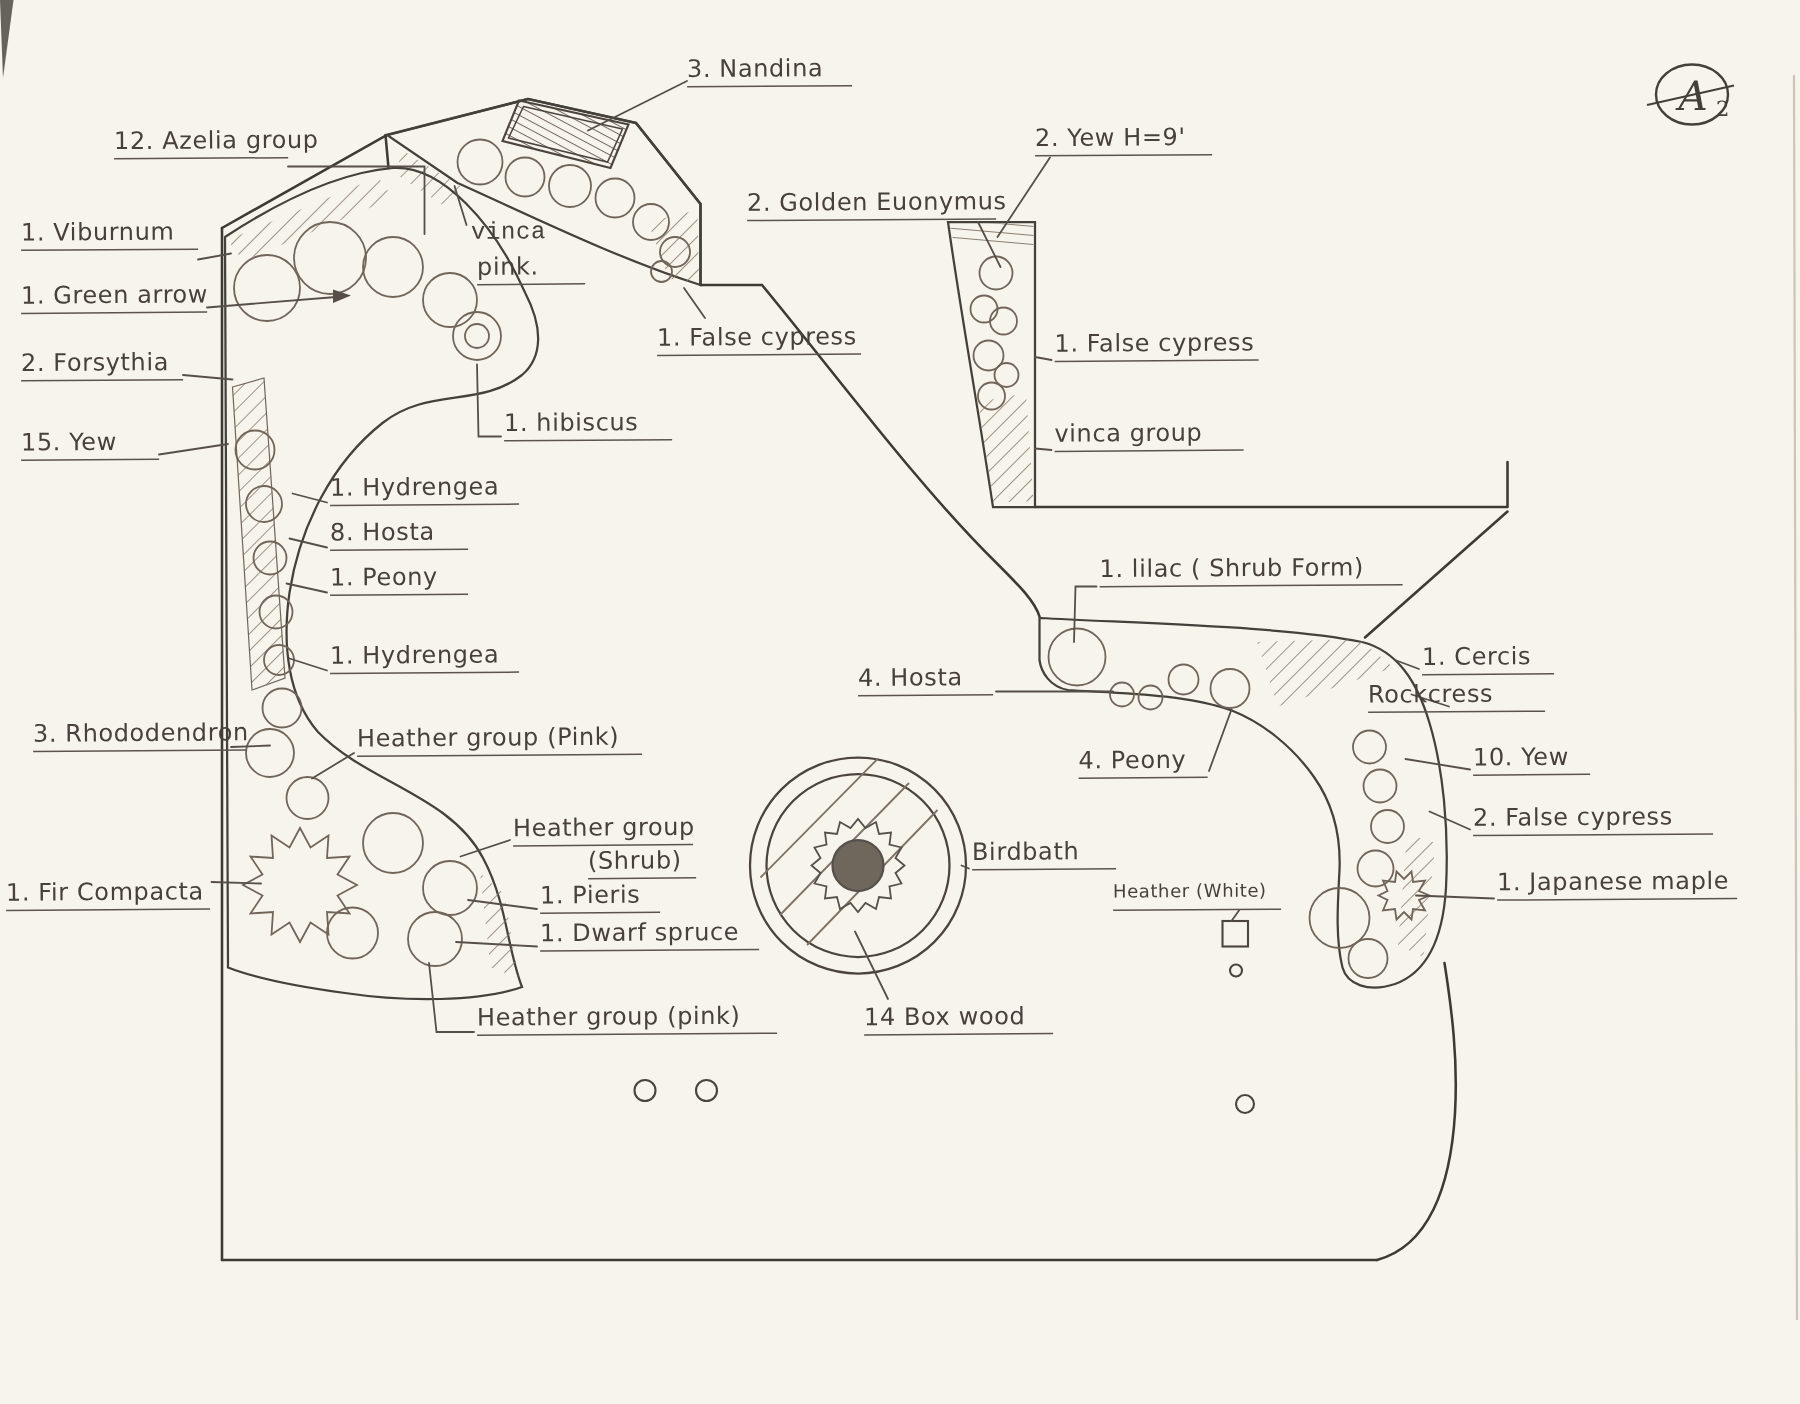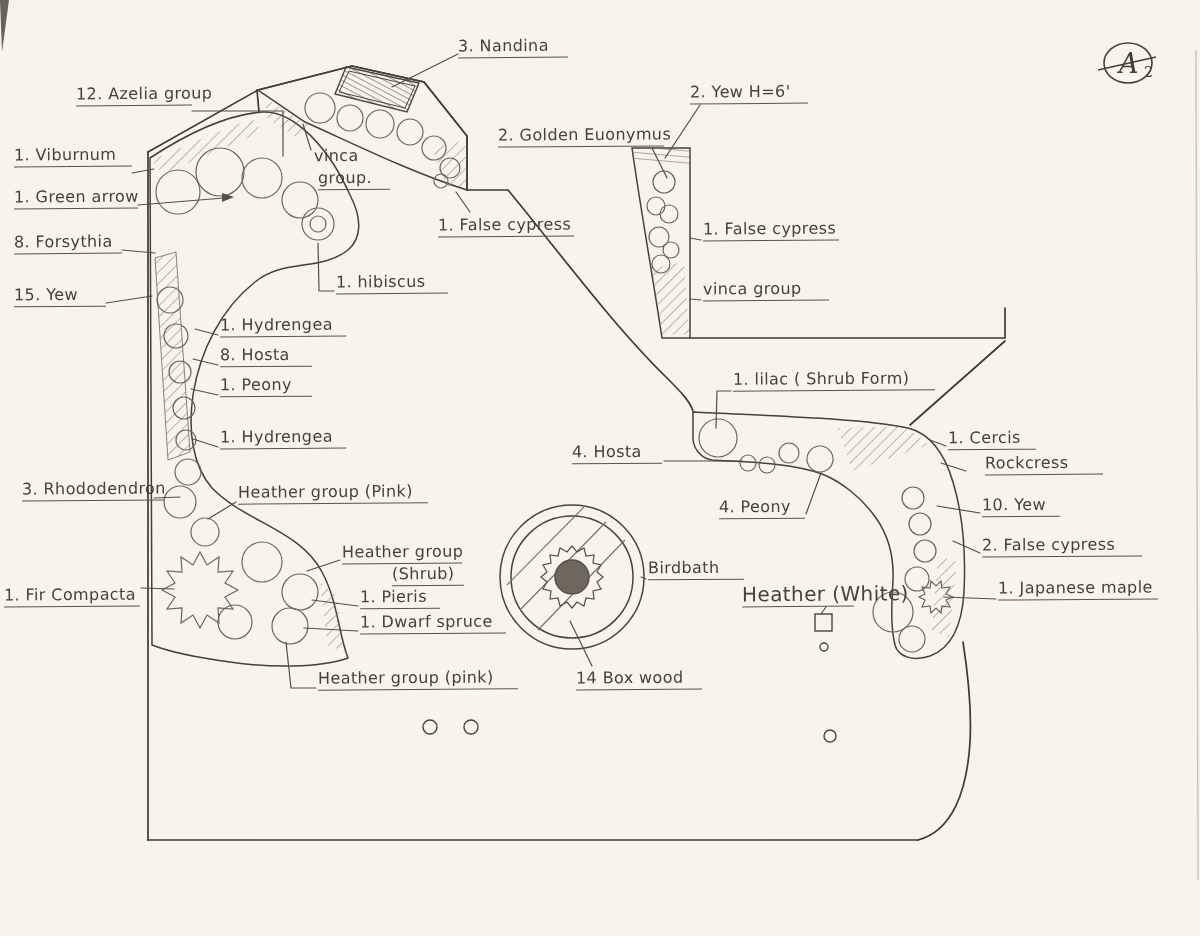--- a/index.html
+++ b/index.html
@@ -16,21 +16,21 @@
     position:absolute;
     color:#47413a;
     font-size:16px;
     line-height:19px;
     letter-spacing:.4px;
     white-space:nowrap;
     border-bottom:1.6px solid #5b544b;
     padding:0 2px 2px 0;
     transform:rotate(-.4deg);
   }
-  .label.noline { border-bottom:none; }
+  .label.noline { border-bottom:none;font-family:Liberation Mono, monospace; }
   .sheet-mark { font-size:27px; font-style:italic; fill:#43403a; font-family:"DejaVu Serif", serif; }
   .sheet-num  { font-size:14px; fill:#43403a; font-family:"DejaVu Serif", serif; }
 </style>
 </head>
 <body>
 
 <div class="plan">
 
 <svg class="drawing" width="1200" height="936" viewBox="0 0 1200 936">
   <defs>
@@ -212,47 +212,47 @@
     <line x1="1098" y1="70" x2="1156" y2="57" stroke="#43403a" stroke-width="1.4"></line>
     <text x="1119" y="73" class="sheet-mark">A</text>
     <text x="1144" y="77" class="sheet-num">2</text>
   </g>
 </svg>
 
 <div class="label" style="left:458px;top:36px;width:110px">3. Nandina</div>
 <div class="label" style="left:76px;top:84px;width:116px">12. Azelia group</div>
 <div class="label" style="left:14px;top:145px;width:118px">1. Viburnum</div>
 <div class="label" style="left:14px;top:187px;width:124px">1. Green arrow</div>
-<div class="label" style="left:14px;top:232px;width:108px">8. Forsythia</div>
+<div class="label" style="left:14px;top:232px;width:108px">2. Forsythia</div>
 <div class="label" style="left:14px;top:285px;width:92px">15. Yew</div>
 <div class="label noline" style="left:314px;top:146px">vinca</div>
-<div class="label" style="left:318px;top:168px;width:72px">group.</div>
-<div class="label" style="left:690px;top:82px;width:118px">2. Yew  H=6'</div>
+<div class="label" style="left:318px;top:168px;width:72px">pink.</div>
+<div class="label" style="left:690px;top:82px;width:118px">2. Yew  H=9'</div>
 <div class="label" style="left:498px;top:125px;width:166px">2. Golden Euonymus</div>
 <div class="label" style="left:438px;top:215px;width:136px">1. False cypress</div>
 <div class="label" style="left:703px;top:219px;width:136px">1. False cypress</div>
 <div class="label" style="left:703px;top:279px;width:126px">vinca  group</div>
 <div class="label" style="left:336px;top:272px;width:112px">1. hibiscus</div>
 <div class="label" style="left:220px;top:315px;width:126px">1. Hydrengea</div>
 <div class="label" style="left:220px;top:345px;width:92px">8. Hosta</div>
 <div class="label" style="left:220px;top:375px;width:92px">1. Peony</div>
 <div class="label" style="left:220px;top:427px;width:126px">1. Hydrengea</div>
 <div class="label" style="left:733px;top:369px;width:202px">1. lilac ( Shrub Form)</div>
 <div class="label" style="left:572px;top:442px;width:90px">4. Hosta</div>
 <div class="label" style="left:948px;top:428px;width:88px">1. Cercis</div>
-<div class="label" style="left:985px;top:453px;width:118px">Rockcress</div>
+<div class="label" style="left:912px;top:453px;width:118px">Rockcress</div>
 <div class="label" style="left:22px;top:479px;width:142px">3. Rhododendron</div>
 <div class="label" style="left:238px;top:482px;width:190px">Heather group (Pink)</div>
 <div class="label" style="left:719px;top:497px;width:86px">4. Peony</div>
 <div class="label" style="left:982px;top:495px;width:78px">10. Yew</div>
 <div class="label" style="left:982px;top:535px;width:160px">2. False cypress</div>
 <div class="label" style="left:342px;top:542px;width:120px">Heather group</div>
 <div class="label" style="left:392px;top:564px;width:72px">(Shrub)</div>
 <div class="label" style="left:648px;top:558px;width:96px">Birdbath</div>
-<div class="label" style="left:742px;top:585px;width:112px;font-size:20px">Heather (White)</div>
+<div class="label" style="left:742px;top:585px;width:112px;font-size:12px">Heather (White)</div>
 <div class="label" style="left:998px;top:578px;width:160px">1. Japanese maple</div>
 <div class="label" style="left:4px;top:585px;width:136px">1. Fir Compacta</div>
 <div class="label" style="left:360px;top:587px;width:80px">1. Pieris</div>
 <div class="label" style="left:360px;top:612px;width:146px">1. Dwarf spruce</div>
 <div class="label" style="left:318px;top:668px;width:200px">Heather group (pink)</div>
 <div class="label" style="left:576px;top:668px;width:126px">14  Box wood</div>
 
 </div>
 
 </body></html>

